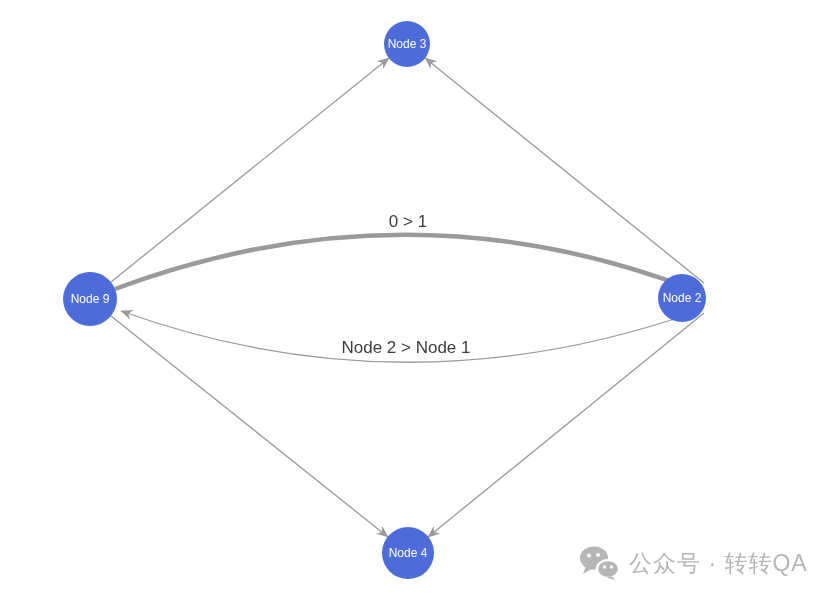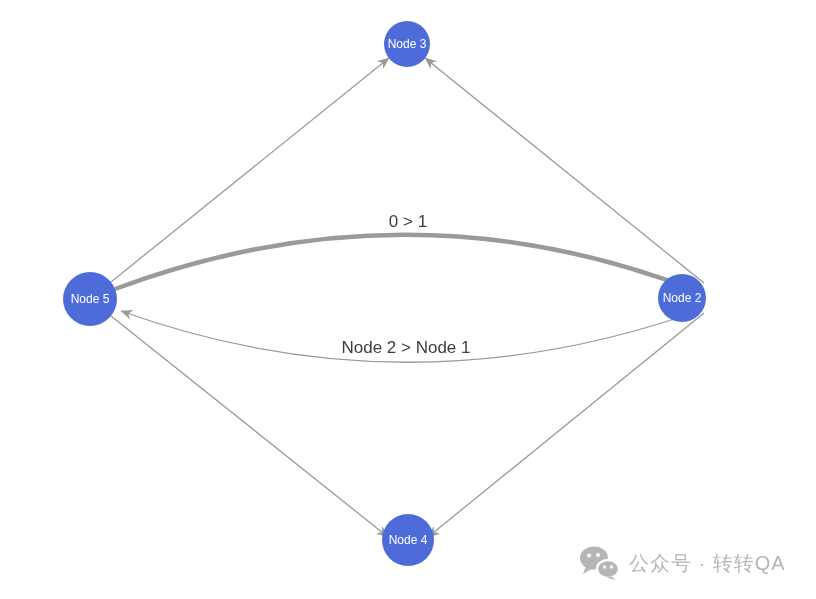--- a/index.html
+++ b/index.html
@@ -49,32 +49,32 @@
     cursor: pointer;
     box-sizing: border-box;
     text-align: right;
   }
   .node span {
     pointer-events: none;
   }
   #node-1 { left: 63px;  top: 272px; width: 54px; height: 54px; }
   #node-2 { left: 658px; top: 274px; width: 48px; height: 48px; }
   #node-3 { left: 384px; top: 21px;  width: 46px; height: 46px; }
-  #node-4 { left: 382px; top: 514px; width: 52px; height: 52px; }
+  #node-4 { left: 382px; top: 527px; width: 52px; height: 52px; }
   #watermark {
     position: absolute;
     left: 579px;
     top: 546px;
     display: flex;
     align-items: center;
     gap: 8px;
     color: #b6b6b6;
   }
   #watermark .wm-text {
-    font-size: 20px;
+    font-size: 23px;
     letter-spacing: 1px;
     white-space: nowrap;
   }
 </style>
 </head>
 <body>
 
 <div id="stage">
 
   <svg id="edges-layer" viewBox="0 0 816 599" xmlns="http://www.w3.org/2000/svg">
@@ -92,21 +92,21 @@
     <path class="edge" d="M 111,316 L 388,537" marker-end="url(#arrow-small)"></path>
     <path class="edge" d="M 704,313 L 428,537" marker-end="url(#arrow-small)"></path>
     <path class="edge thick" d="M 115,289 Q 408,180 694,290" marker-end="url(#arrow-big)"></path>
     <path class="edge" d="M 701,310 Q 408,414 121,311" marker-end="url(#arrow-small)"></path>
 
     <text class="edge-label" x="408" y="227" text-anchor="middle">0 &gt; 1</text>
     <text class="edge-label" x="406" y="353" text-anchor="middle">Node 2 &gt; Node 1</text>
   </svg>
 
   <div class="node" id="node-1">
-    <span>Node 5</span>
+    <span>Node 9</span>
   </div>
   <div class="node" id="node-2">
     <span>Node 2</span>
   </div>
   <div class="node" id="node-3">
     <span>Node 3</span>
   </div>
   <div class="node" id="node-4">
     <span>Node 4</span>
   </div>

